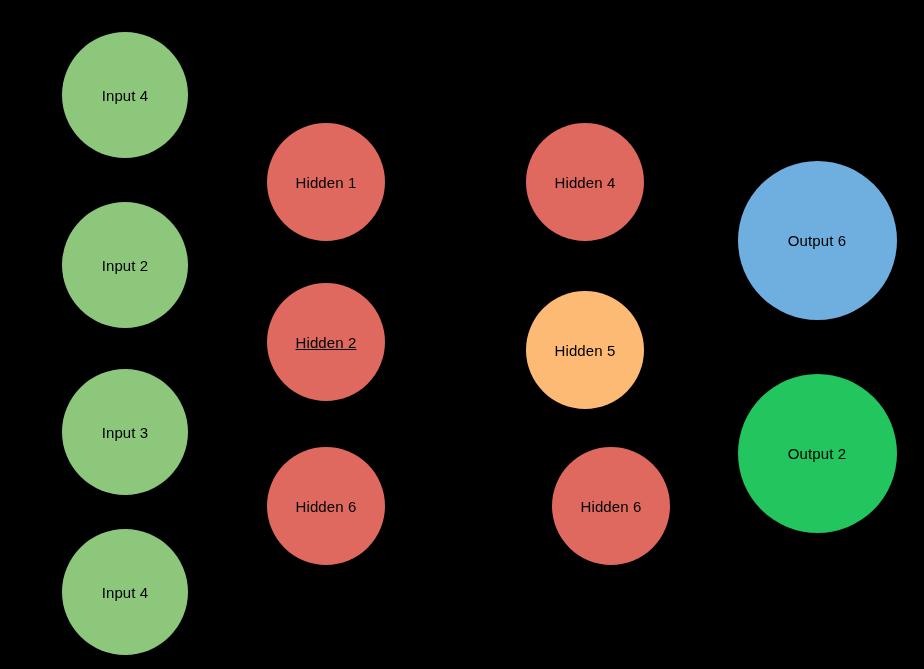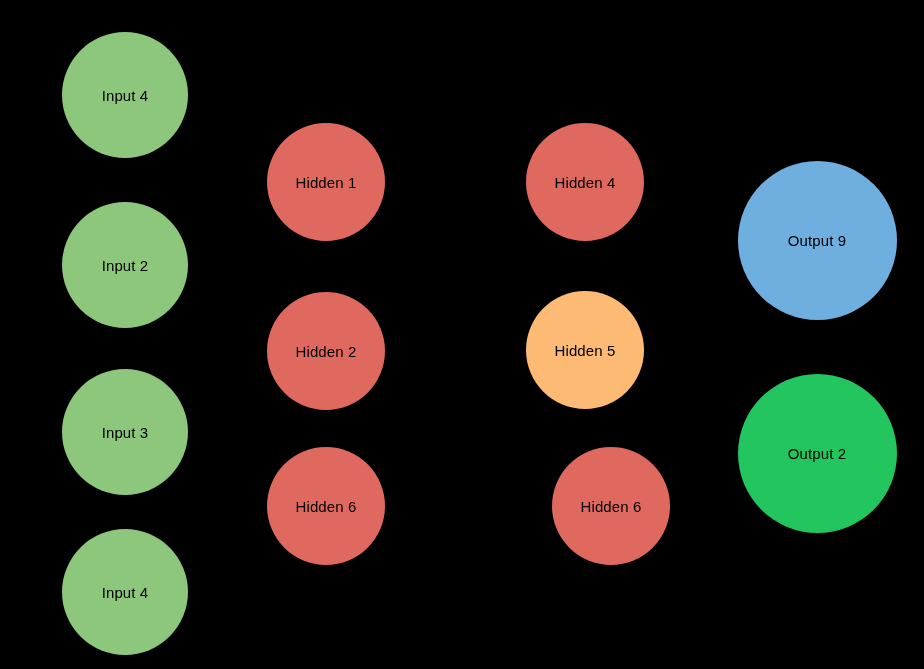--- a/index.html
+++ b/index.html
@@ -57,39 +57,39 @@
         <span class="node-label">Input 3</span>
       </div>
       <div class="node" style="width: 126px; height: 126px; left: 62px; top: 529px; background: rgb(141, 199, 123);">
         <span class="node-label">Input 4</span>
       </div>
     </div>
     <div class="layer-group">
       <div class="node" style="width: 118px; height: 118px; left: 267px; top: 123px; background: rgb(223, 105, 95);">
         <span class="node-label">Hidden 1</span>
       </div>
-      <div class="node" style="width: 118px; height: 118px; left: 267px; top: 292px; background: rgb(223, 105, 95);">
+      <div class="node" style="width: 118px; height: 118px; left: 267px; top: 283px; background: rgb(223, 105, 95); text-decoration: underline;">
         <span class="node-label">Hidden 2</span>
       </div>
       <div class="node" style="width: 118px; height: 118px; left: 267px; top: 447px; background: rgb(223, 105, 95);">
         <span class="node-label">Hidden 6</span>
       </div>
     </div>
     <div class="layer-group">
       <div class="node" style="width: 118px; height: 118px; left: 526px; top: 123px; background: rgb(223, 105, 95);">
         <span class="node-label">Hidden 4</span>
       </div>
       <div class="node" style="width: 118px; height: 118px; left: 526px; top: 291px; background: #fdba74;">
         <span class="node-label">Hidden 5</span>
       </div>
       <div class="node" style="width: 118px; height: 118px; left: 552px; top: 447px; background: rgb(223, 105, 95);">
         <span class="node-label">Hidden 6</span>
       </div>
     </div>
     <div class="layer-group">
       <div class="node" style="width: 159px; height: 159px; left: 737.5px; top: 160.5px; background: rgb(111, 175, 224);">
-        <span class="node-label">Output 9</span>
+        <span class="node-label">Output 6</span>
       </div>
       <div class="node" style="width: 159px; height: 159px; left: 737.5px; top: 373.5px; background: #22c55e;">
         <span class="node-label">Output 2</span>
       </div>
     </div>
   </div>
 
 </body></html>

